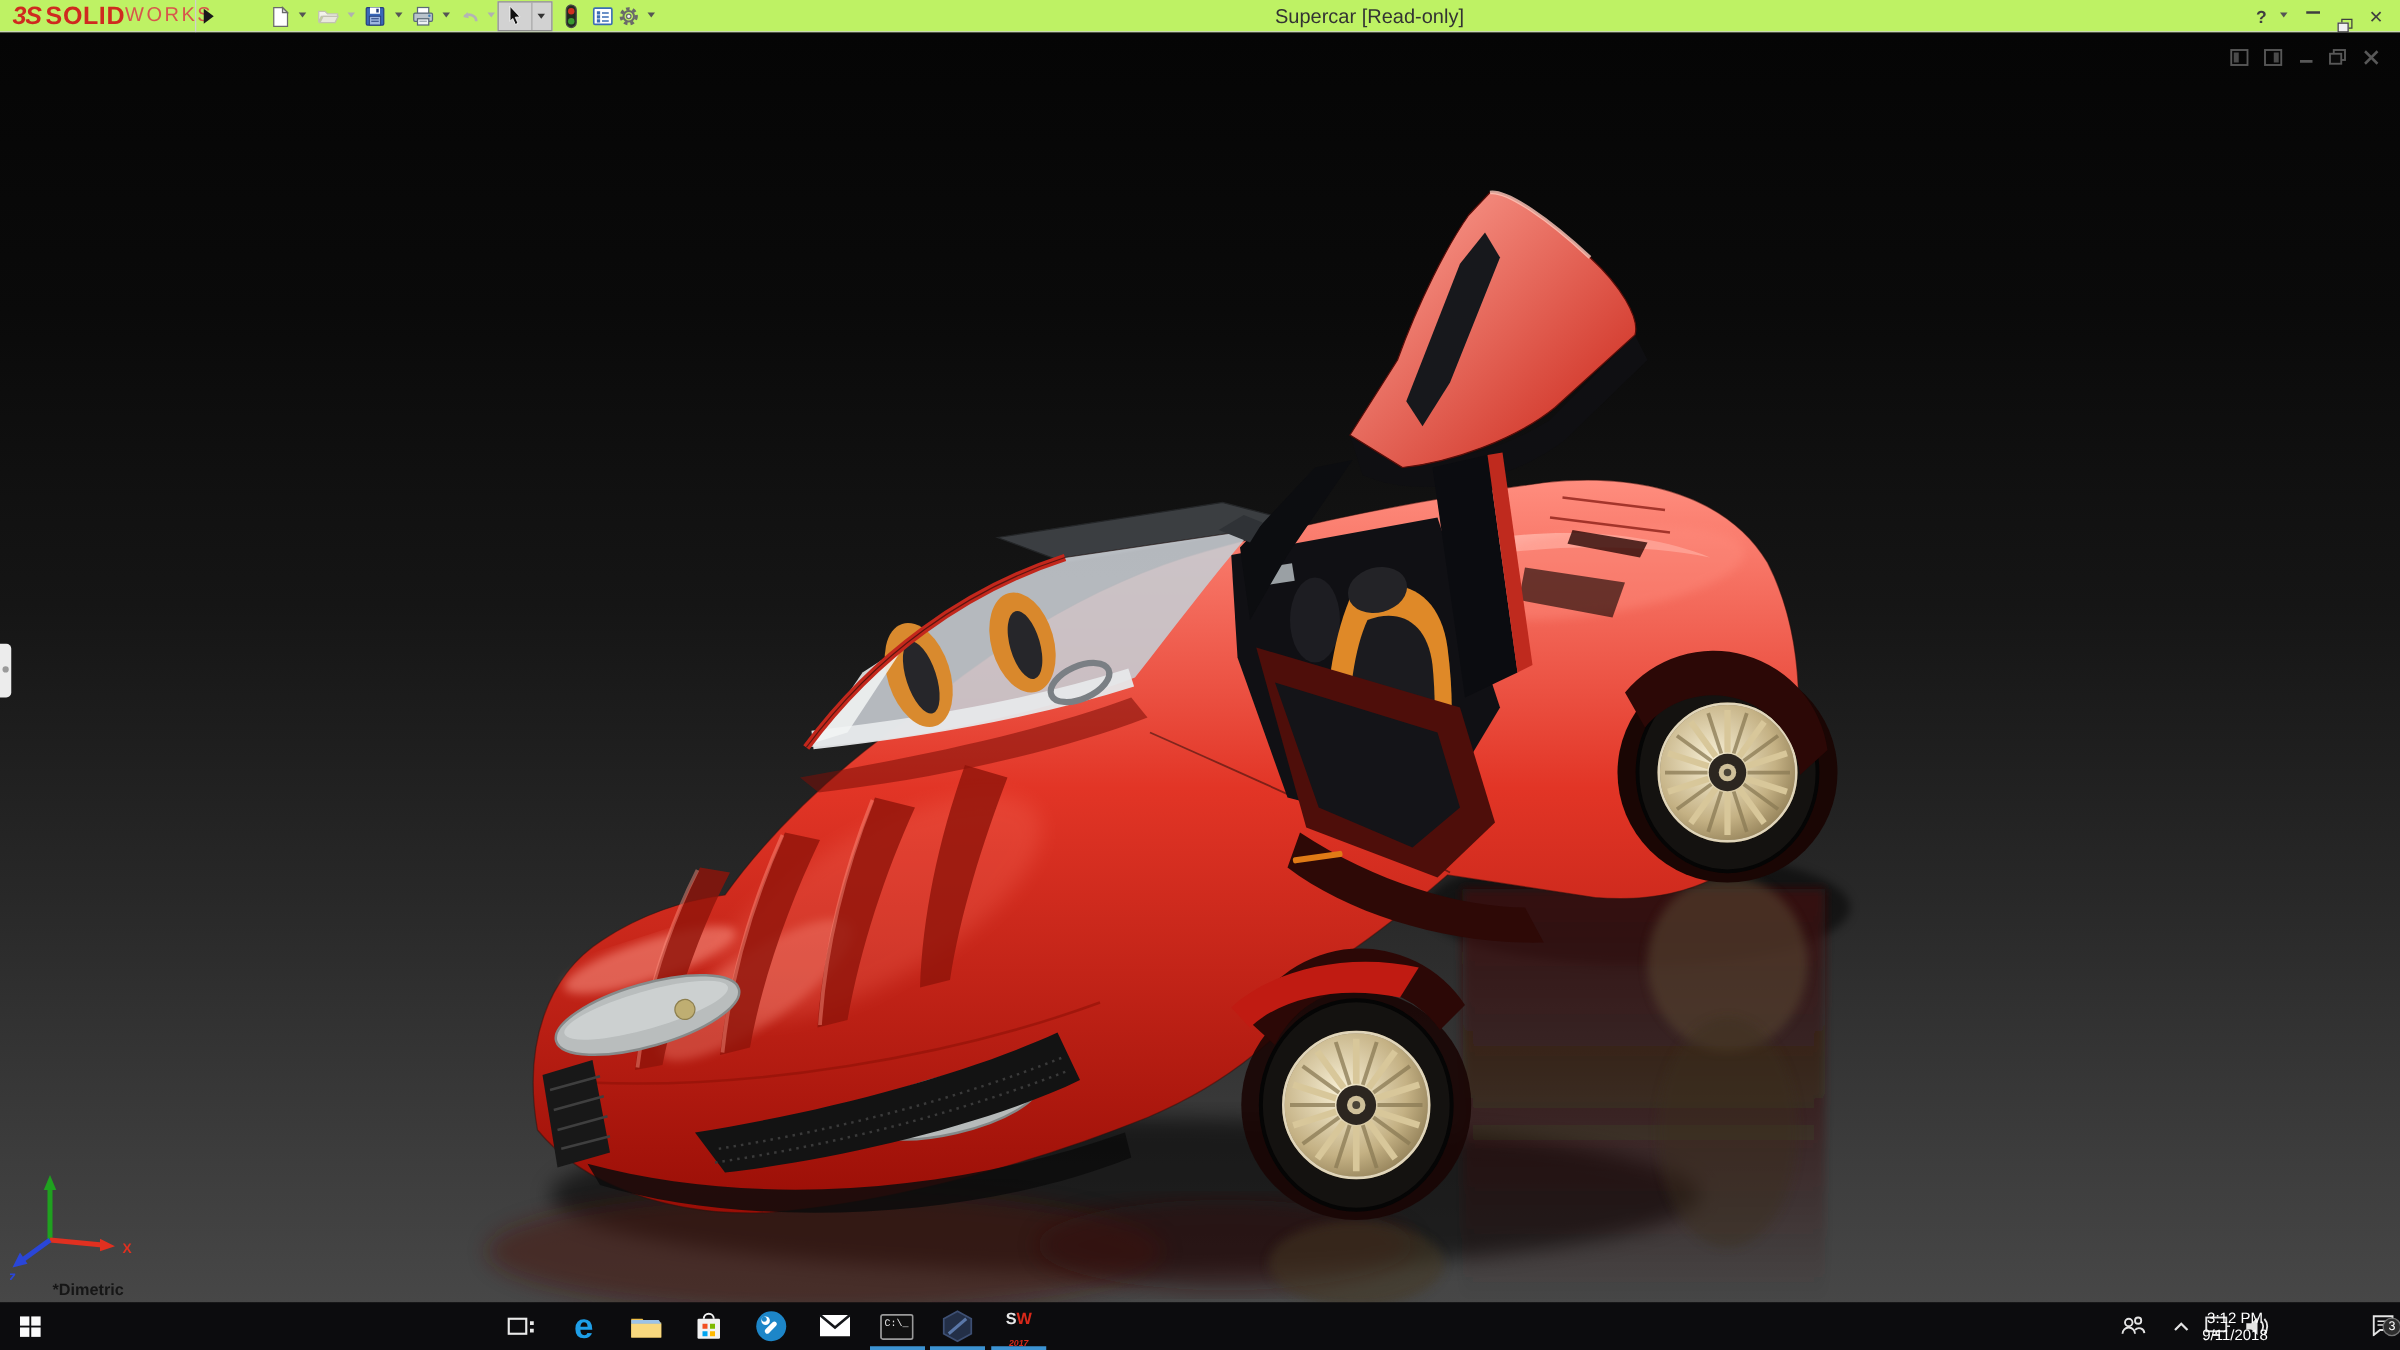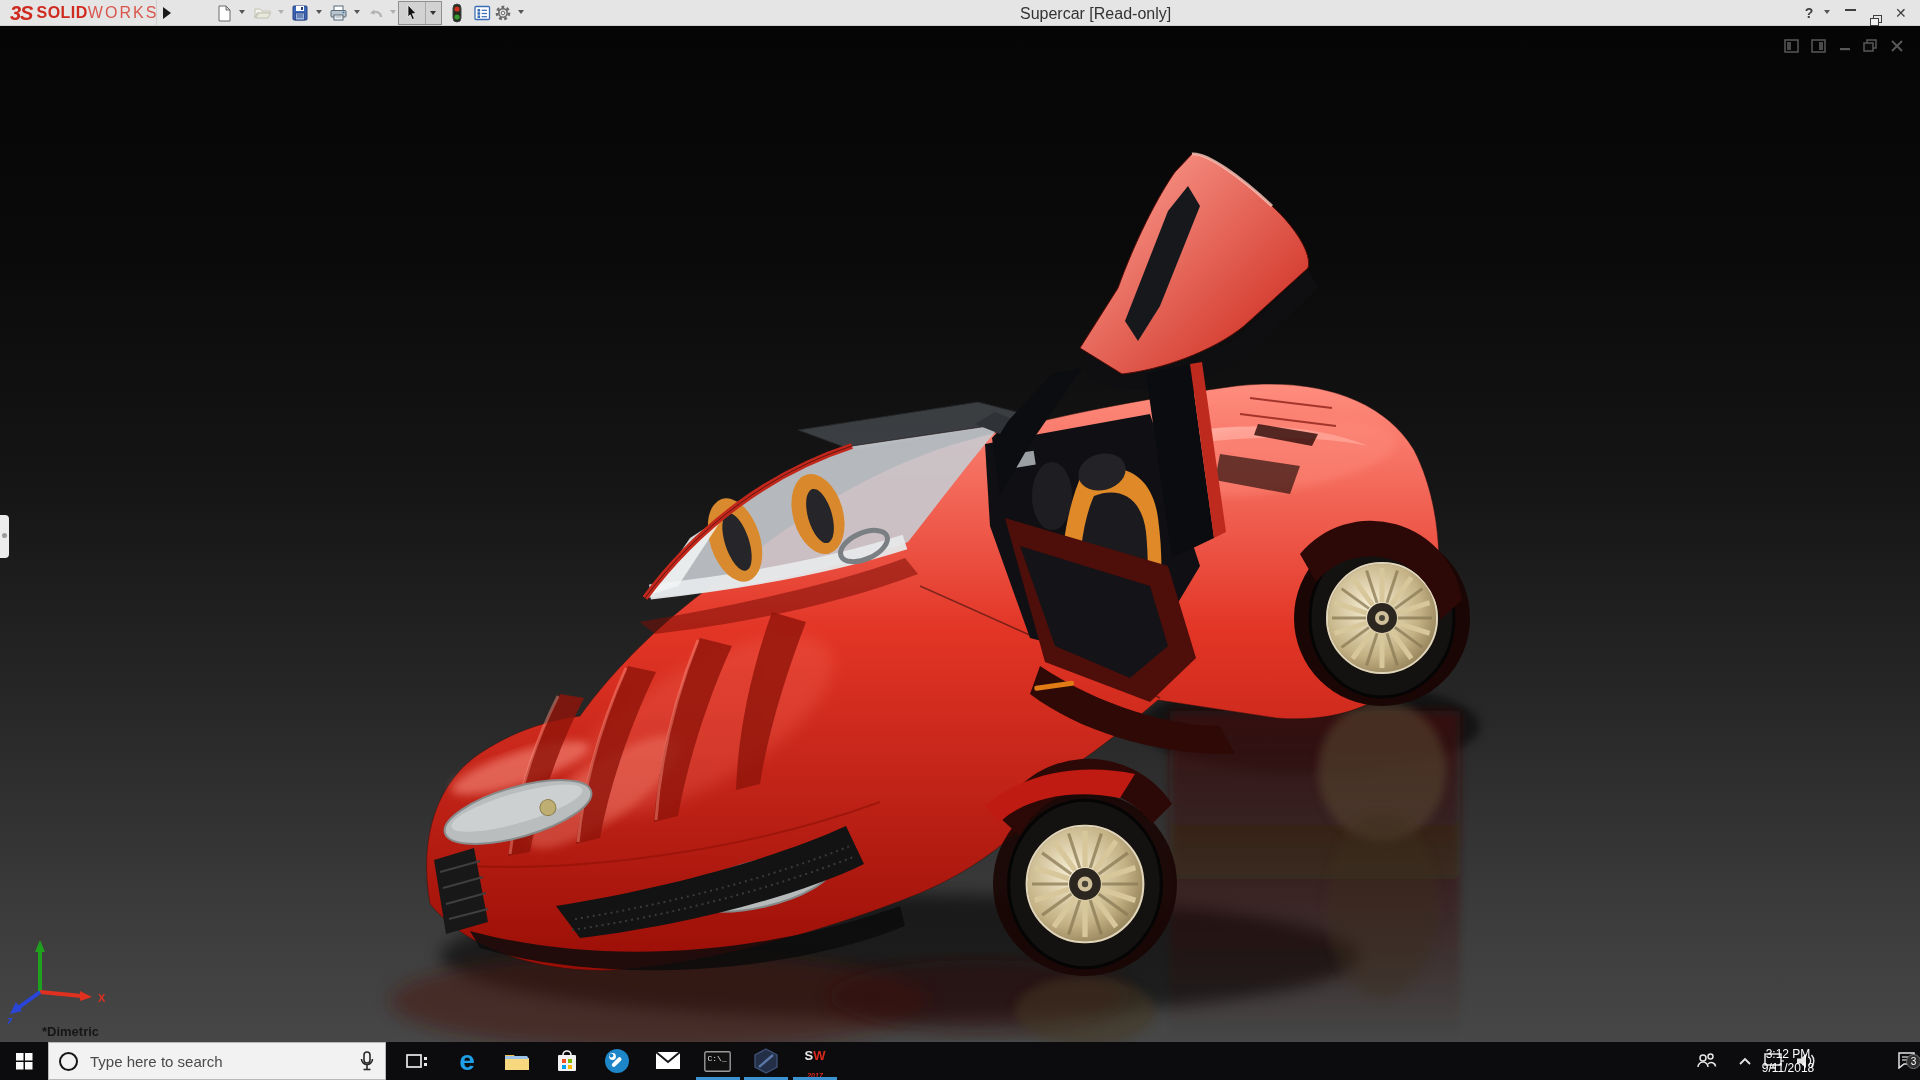--- a/index.html
+++ b/index.html
@@ -2,24 +2,24 @@
 <html><head>
 <meta charset="utf-8">
 <style>
   * { margin:0; padding:0; box-sizing:border-box; }
   html,body { width:1920px; height:1080px; overflow:hidden; background:#000;
     font-family:"Liberation Sans", sans-serif; }
   .screen { position:relative; width:1920px; height:1080px; }
 
   
   .titlebar { position:absolute; left:0; top:0; width:1920px; height:26px;
-    background:#e5e5e5; border-bottom:1px solid #d0d0d0; }
+    background:#bef264; border-bottom:1px solid #d0d0d0; }
   .brand { position:absolute; left:10px; top:1px; height:24px; display:flex; align-items:center; }
   .brand .mark { font-style:italic; font-weight:bold; font-size:20px; color:#cf2a1f; letter-spacing:-1px; margin-right:4px; }
-  .brand .bold { font-weight:bold; font-size:16px; color:#cf2a1f; letter-spacing:.5px; }
+  .brand .bold { font-weight:bold; font-size:20px; color:#cf2a1f; letter-spacing:.5px; }
   .brand .light { font-weight:normal; font-size:16px; color:#d8564c; letter-spacing:2px; }
   .tb-sep { position:absolute; left:156px; top:0; width:1px; height:26px; background:#cfcfcf; }
   .flyout { position:absolute; left:163px; top:7px; width:0; height:0;
     border-left:8px solid #1a1a1a; border-top:6px solid transparent; border-bottom:6px solid transparent; cursor:pointer; }
   .tbi { position:absolute; top:3px; width:22px; height:20px; display:flex; align-items:center; justify-content:center; cursor:pointer; }
   .caret { position:absolute; top:10px; width:0; height:0; border-top:4px solid #555;
     border-left:3.5px solid transparent; border-right:3.5px solid transparent; cursor:pointer; }
   .selwrap { position:absolute; left:398px; top:1px; width:44px; height:24px;
     background:#d2d2d2; border:1px solid #8f8f8f; display:flex; align-items:center; }
   .selwrap .icon { width:26px; display:flex; justify-content:center; }
@@ -403,30 +403,20 @@
 
   <div class="taskbar">
     <div class="startbtn">
       <svg width="17" height="17">
         <rect x="0" y="0" width="7.5" height="7.5" fill="#fbfbfb"></rect>
           <rect x="9" y="0" width="7.5" height="7.5" fill="#fbfbfb"></rect>
         <rect x="0" y="9" width="7.5" height="7.5" fill="#fbfbfb"></rect>
           <rect x="9" y="9" width="7.5" height="7.5" fill="#fbfbfb"></rect>
       </svg>
     </div>
-    <div class="searchbox">
-      <span class="ring"></span>
-      <input placeholder="Type here to search" style="">
-      <svg width="16" height="22">
-        <rect x="5" y="2" width="6" height="11" rx="3" fill="none" stroke="#2a2a2a" stroke-width="1.6"></rect>
-        <path d="M2.5 9 a5.5 5.5 0 0 0 11 0" fill="none" stroke="#2a2a2a" stroke-width="1.6"></path>
-        <line x1="8" y1="15" x2="8" y2="19" stroke="#2a2a2a" stroke-width="1.6"></line>
-        <line x1="4.5" y1="19.5" x2="11.5" y2="19.5" stroke="#2a2a2a" stroke-width="1.6"></line>
-      </svg>
-    </div>
 
     <div class="tapp" style="left:394px">
       <svg width="24" height="22">
         <rect x="2" y="5" width="14" height="12" fill="none" stroke="#eaeaea" stroke-width="1.7"></rect>
         <rect x="19" y="7" width="3" height="3" fill="#eaeaea"></rect>
           <rect x="19" y="13" width="3" height="3" fill="#eaeaea"></rect>
       </svg>
     </div>
     <div class="tapp" style="left:444px">
       <span style="color:#1e9fe8;font-size:28px;font-weight:bold;line-height:26px">e</span>

